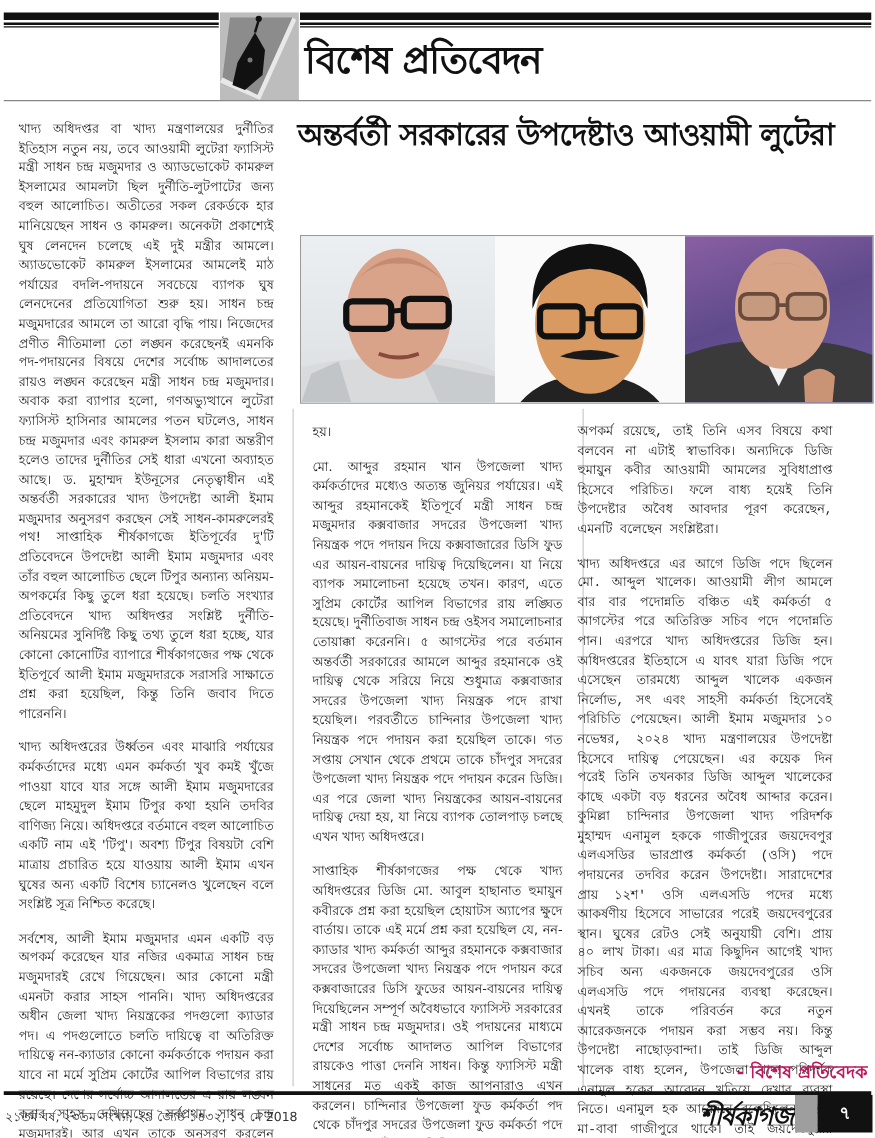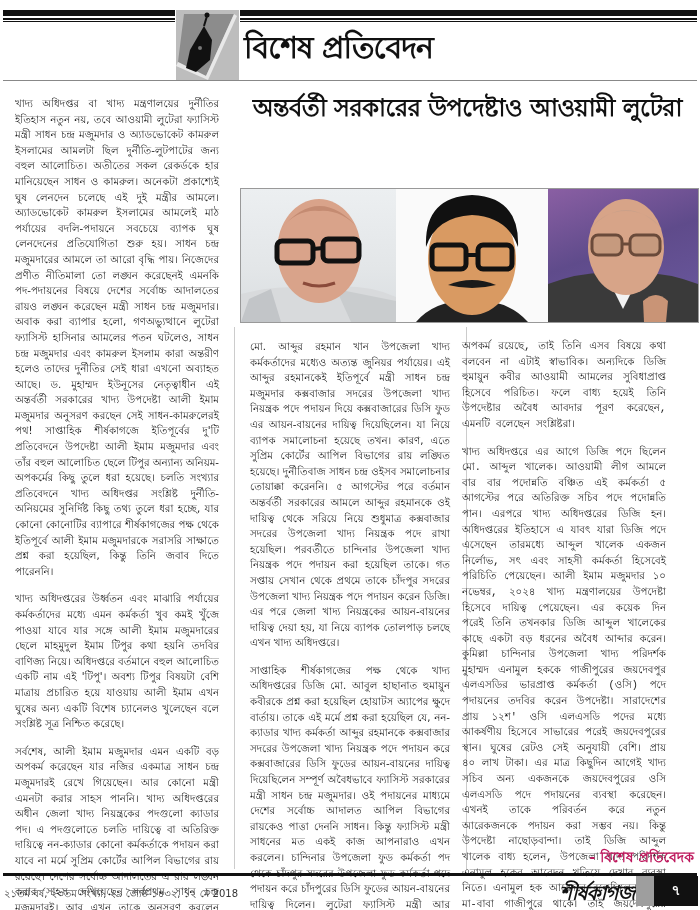--- a/index.html
+++ b/index.html
@@ -14,21 +14,21 @@
   .hdr .bar-thick-r { position: absolute; left: 240px; top: 10px; width: 457px; height: 6px; background: #111; }
   .hdr .bar-thin-r  { position: absolute; left: 240px; top: 18px; width: 457px; height: 2px; background: #111; }
   .hdr .bar-thin-r2 { position: absolute; left: 240px; top: 21px; width: 457px; height: 1px; background: #111; }
   .hdr .logo-block { position: absolute; left: 176px; top: 10px; width: 63px; height: 70px; background: #bdbdbd; overflow: hidden; }
   .hdr .logo-block svg { position: absolute; left: 0; top: 0; }
   .hdr .section-title { position: absolute; left: 244px; top: 24px; font-family: "DejaVu Serif", serif;
          font-size: 30px; font-weight: bold; color: #111; letter-spacing: -1px; }
   .hdr .rule-bottom { position: absolute; left: 3px; top: 80px; width: 694px; height: 1px; background: #888; }
 
   
-  .headline { position: absolute; left: 220px; top: 88px; width: 462px; text-align: right;
+  .headline { position: absolute; left: 238px; top: 88px; width: 462px; text-align: left;
               font-family: "DejaVu Sans", sans-serif; font-weight: bold; color: #111;
               font-size: 24px; line-height: 40px; letter-spacing: -0.5px; }
 
   
   .photos { position: absolute; left: 240px; top: 188px; width: 457px; height: 133px;
             border: 1px solid #999; display: flex; }
   .photo { position: relative; height: 133px; overflow: hidden; }
   .photo.p1 { width: 155px; background: linear-gradient(180deg,#eceff1 0%,#e3e6e8 60%,#d9dde0 100%); }
   .photo.p2 { width: 152px; background: #fafafa; }
   .photo.p3 { width: 150px; background: linear-gradient(160deg,#8a5fa3 0%,#5f4b8b 45%,#6b5aa0 100%); }
@@ -128,20 +128,21 @@
 
 <div class="col col-left">
   <p>খাদ্য অধিদপ্তর বা খাদ্য মন্ত্রণালয়ের দুর্নীতির ইতিহাস নতুন নয়, তবে আওয়ামী লুটেরা ফ্যাসিস্ট মন্ত্রী সাধন চন্দ্র মজুমদার ও অ্যাডভোকেট কামরুল ইসলামের আমলটা ছিল দুর্নীতি-লুটপাটের জন্য বহুল আলোচিত। অতীতের সকল রেকর্ডকে হার মানিয়েছেন সাধন ও কামরুল। অনেকটা প্রকাশ্যেই ঘুষ লেনদেন চলেছে এই দুই মন্ত্রীর আমলে। অ্যাডভোকেট কামরুল ইসলামের আমলেই মাঠ পর্যায়ের বদলি-পদায়নে সবচেয়ে ব্যাপক ঘুষ লেনদেনের প্রতিযোগিতা শুরু হয়। সাধন চন্দ্র মজুমদারের আমলে তা আরো বৃদ্ধি পায়। নিজেদের প্রণীত নীতিমালা তো লঙ্ঘন করেছেনই এমনকি পদ-পদায়নের বিষয়ে দেশের সর্বোচ্চ আদালতের রায়ও লঙ্ঘন করেছেন মন্ত্রী সাধন চন্দ্র মজুমদার। অবাক করা ব্যাপার হলো, গণঅভ্যুত্থানে লুটেরা ফ্যাসিস্ট হাসিনার আমলের পতন ঘটলেও, সাধন চন্দ্র মজুমদার এবং কামরুল ইসলাম কারা অন্তরীণ হলেও তাদের দুর্নীতির সেই ধারা এখনো অব্যাহত আছে। ড. মুহাম্মদ ইউনূসের নেতৃত্বাধীন এই অন্তর্বর্তী সরকারের খাদ্য উপদেষ্টা আলী ইমাম মজুমদার অনুসরণ করছেন সেই সাধন-কামরুলেরই পথ! সাপ্তাহিক শীর্ষকাগজে ইতিপূর্বের দু'টি প্রতিবেদনে উপদেষ্টা আলী ইমাম মজুমদার এবং তাঁর বহুল আলোচিত ছেলে টিপুর অন্যান্য অনিয়ম-অপকর্মের কিছু তুলে ধরা হয়েছে। চলতি সংখ্যার প্রতিবেদনে খাদ্য অধিদপ্তর সংশ্লিষ্ট দুর্নীতি-অনিয়মের সুনির্দিষ্ট কিছু তথ্য তুলে ধরা হচ্ছে, যার কোনো কোনোটির ব্যাপারে শীর্ষকাগজের পক্ষ থেকে ইতিপূর্বে আলী ইমাম মজুমদারকে সরাসরি সাক্ষাতে প্রশ্ন করা হয়েছিল, কিন্তু তিনি জবাব দিতে পারেননি।</p>
   <p>খাদ্য অধিদপ্তরের উর্ধ্বতন এবং মাঝারি পর্যায়ের কর্মকর্তাদের মধ্যে এমন কর্মকর্তা খুব কমই খুঁজে পাওয়া যাবে যার সঙ্গে আলী ইমাম মজুমদারের ছেলে মাহমুদুল ইমাম টিপুর কথা হয়নি তদবির বাণিজ্য নিয়ে। অধিদপ্তরে বর্তমানে বহুল আলোচিত একটি নাম এই 'টিপু'। অবশ্য টিপুর বিষয়টা বেশি মাত্রায় প্রচারিত হয়ে যাওয়ায় আলী ইমাম এখন ঘুষের অন্য একটি বিশেষ চ্যানেলও খুলেছেন বলে সংশ্লিষ্ট সূত্র নিশ্চিত করেছে।</p>
   <p>সর্বশেষ, আলী ইমাম মজুমদার এমন একটি বড় অপকর্ম করেছেন যার নজির একমাত্র সাধন চন্দ্র মজুমদারই রেখে গিয়েছেন। আর কোনো মন্ত্রী এমনটা করার সাহস পাননি। খাদ্য অধিদপ্তরের অধীন জেলা খাদ্য নিয়ন্ত্রকের পদগুলো ক্যাডার পদ। এ পদগুলোতে চলতি দায়িত্বে বা অতিরিক্ত দায়িত্বে নন-ক্যাডার কোনো কর্মকর্তাকে পদায়ন করা যাবে না মর্মে সুপ্রিম কোর্টের আপিল বিভাগের রায় রয়েছে। দেশের সর্বোচ্চ আদালতের এ রায় লঙ্ঘন করার সাহস দেখিয়েছেন সর্বপ্রথম সাধন চন্দ্র মজুমদারই। আর এখন তাকে অনুসরণ করলেন আলী ইমাম মজুমদার। তবে তিনি নিজের হাতে এটি না করে অধিদপ্তরের ডিজি মো. আবুল হাছানাত হুমায়ুন কবীরকে দিয়ে করিয়েছেন। সুপ্রিম কোর্টের আপিল বিভাগের রায় লঙ্ঘন করে নন-ক্যাডার উপজেলা খাদ্য কর্মকর্তা মো. আব্দুর রহমান খানকে চাঁদপুরের জেলা খাদ্য নিয়ন্ত্রকের (ডিসি ফুড) আয়ন-বায়নের দায়িত্ব দিয়েছেন ডিজি। গত সপ্তায় তাকে এ দায়িত্ব দেয়া</p>
 </div>
 
 <div class="col-sep" style="left:234px; top:327px; height:542px;"></div>
 
 <div class="col col-mid">
+  <p>হয়।</p>
   <p>মো. আব্দুর রহমান খান উপজেলা খাদ্য কর্মকর্তাদের মধ্যেও অত্যন্ত জুনিয়র পর্যায়ের। এই আব্দুর রহমানকেই ইতিপূর্বে মন্ত্রী সাধন চন্দ্র মজুমদার কক্সবাজার সদরের উপজেলা খাদ্য নিয়ন্ত্রক পদে পদায়ন দিয়ে কক্সবাজারের ডিসি ফুড এর আয়ন-বায়নের দায়িত্ব দিয়েছিলেন। যা নিয়ে ব্যাপক সমালোচনা হয়েছে তখন। কারণ, এতে সুপ্রিম কোর্টের আপিল বিভাগের রায় লঙ্ঘিত হয়েছে। দুর্নীতিবাজ সাধন চন্দ্র ওইসব সমালোচনার তোয়াক্কা করেননি। ৫ আগস্টের পরে বর্তমান অন্তর্বর্তী সরকারের আমলে আব্দুর রহমানকে ওই দায়িত্ব থেকে সরিয়ে নিয়ে শুধুমাত্র কক্সবাজার সদরের উপজেলা খাদ্য নিয়ন্ত্রক পদে রাখা হয়েছিল। পরবর্তীতে চান্দিনার উপজেলা খাদ্য নিয়ন্ত্রক পদে পদায়ন করা হয়েছিল তাকে। গত সপ্তায় সেখান থেকে প্রথমে তাকে চাঁদপুর সদরের উপজেলা খাদ্য নিয়ন্ত্রক পদে পদায়ন করেন ডিজি। এর পরে জেলা খাদ্য নিয়ন্ত্রকের আয়ন-বায়নের দায়িত্ব দেয়া হয়, যা নিয়ে ব্যাপক তোলপাড় চলছে এখন খাদ্য অধিদপ্তরে।</p>
   <p>সাপ্তাহিক শীর্ষকাগজের পক্ষ থেকে খাদ্য অধিদপ্তরের ডিজি মো. আবুল হাছানাত হুমায়ুন কবীরকে প্রশ্ন করা হয়েছিল হোয়াটস অ্যাপের ক্ষুদে বার্তায়। তাকে এই মর্মে প্রশ্ন করা হয়েছিল যে, নন-ক্যাডার খাদ্য কর্মকর্তা আব্দুর রহমানকে কক্সবাজার সদরের উপজেলা খাদ্য নিয়ন্ত্রক পদে পদায়ন করে কক্সবাজারের ডিসি ফুডের আয়ন-বায়নের দায়িত্ব দিয়েছিলেন সম্পূর্ণ অবৈধভাবে ফ্যাসিস্ট সরকারের মন্ত্রী সাধন চন্দ্র মজুমদার। ওই পদায়নের মাধ্যমে দেশের সর্বোচ্চ আদালত আপিল বিভাগের রায়কেও পাত্তা দেননি সাধন। কিন্তু ফ্যাসিস্ট মন্ত্রী সাধনের মত একই কাজ আপনারাও এখন করলেন। চান্দিনার উপজেলা ফুড কর্মকর্তা পদ থেকে চাঁদপুর সদরের উপজেলা ফুড কর্মকর্তা পদে পদায়ন করে চাঁদপুরের ডিসি ফুডের আয়ন-বায়নের দায়িত্ব দিলেন। লুটেরা ফ্যাসিস্ট মন্ত্রী আর আপনাদের মধ্যে পার্থক্য রইলো কই? এ প্রশ্নের কোনো জবাব দেননি ডিজি হুমায়ুন কবীর। একই প্রশ্ন করা হয়েছিল খাদ্য সচিব মো. মাসুদুল হাসানকেও। তিনিও এর জবাব দেননি। অবশ্য, সচিবের বিরুদ্ধেই নানা অনিয়ম-</p>
 </div>
 
 <div class="col-sep" style="left:466px; top:327px; height:542px;"></div>
 
 <div class="col col-right">
   <p>অপকর্ম রয়েছে, তাই তিনি এসব বিষয়ে কথা বলবেন না এটাই স্বাভাবিক। অন্যদিকে ডিজি হুমায়ুন কবীর আওয়ামী আমলের সুবিধাপ্রাপ্ত হিসেবে পরিচিত। ফলে বাধ্য হয়েই তিনি উপদেষ্টার অবৈধ আবদার পূরণ করেছেন, এমনটি বলেছেন সংশ্লিষ্টরা।</p>
   <p>খাদ্য অধিদপ্তরে এর আগে ডিজি পদে ছিলেন মো. আব্দুল খালেক। আওয়ামী লীগ আমলে বার বার পদোন্নতি বঞ্চিত এই কর্মকর্তা ৫ আগস্টের পরে অতিরিক্ত সচিব পদে পদোন্নতি পান। এরপরে খাদ্য অধিদপ্তরের ডিজি হন। অধিদপ্তরের ইতিহাসে এ যাবৎ যারা ডিজি পদে এসেছেন তারমধ্যে আব্দুল খালেক একজন নির্লোভ, সৎ এবং সাহসী কর্মকর্তা হিসেবেই পরিচিতি পেয়েছেন। আলী ইমাম মজুমদার ১০ নভেম্বর, ২০২৪ খাদ্য মন্ত্রণালয়ের উপদেষ্টা হিসেবে দায়িত্ব পেয়েছেন। এর কয়েক দিন পরেই তিনি তখনকার ডিজি আব্দুল খালেকের কাছে একটা বড় ধরনের অবৈধ আব্দার করেন। কুমিল্লা চান্দিনার উপজেলা খাদ্য পরিদর্শক মুহাম্মদ এনামুল হককে গাজীপুরের জয়দেবপুর এলএসডির ভারপ্রাপ্ত কর্মকর্তা (ওসি) পদে পদায়নের তদবির করেন উপদেষ্টা। সারাদেশের প্রায় ১২শ' ওসি এলএসডি পদের মধ্যে আকর্ষণীয় হিসেবে সাভারের পরেই জয়দেবপুরের স্থান। ঘুষের রেটও সেই অনুযায়ী বেশি। প্রায় ৪০ লাখ টাকা। এর মাত্র কিছুদিন আগেই খাদ্য সচিব অন্য একজনকে জয়দেবপুরের ওসি এলএসডি পদে পদায়নের ব্যবস্থা করেছেন। এখনই তাকে পরিবর্তন করে নতুন আরেকজনকে পদায়ন করা সম্ভব নয়। কিন্তু উপদেষ্টা নাছোড়বান্দা। তাই ডিজি আব্দুল খালেক বাধ্য হলেন, উপজেলা খাদ্য পরিদর্শক এনামুল হকের আবেদন খতিয়ে দেখার ব্যবস্থা নিতে। এনামুল হক আবেদনে বলেছিলেন, তার মা-বাবা গাজীপুরে থাকে। তাই জয়দেবপুরের ওসি এলএসডি পদে পদায়ন হওয়া প্রয়োজন। কিন্তু গাজীপুর জেলা খাদ্য নিয়ন্ত্রকের কার্যালয়ে বা এর অধীনে উপজেলা খাদ্য পরিদর্শক পর্যায়ের আরো অনেক পদ আছে, সেইসব পদে পদায়ন না চেয়ে সরাসরি জয়দেবপুরের ওসি এলএসডি পদ কেন চাওয়া হলো, এর কোনো জবাব ছিল না। (অসমাপ্ত)</p>
 </div>

